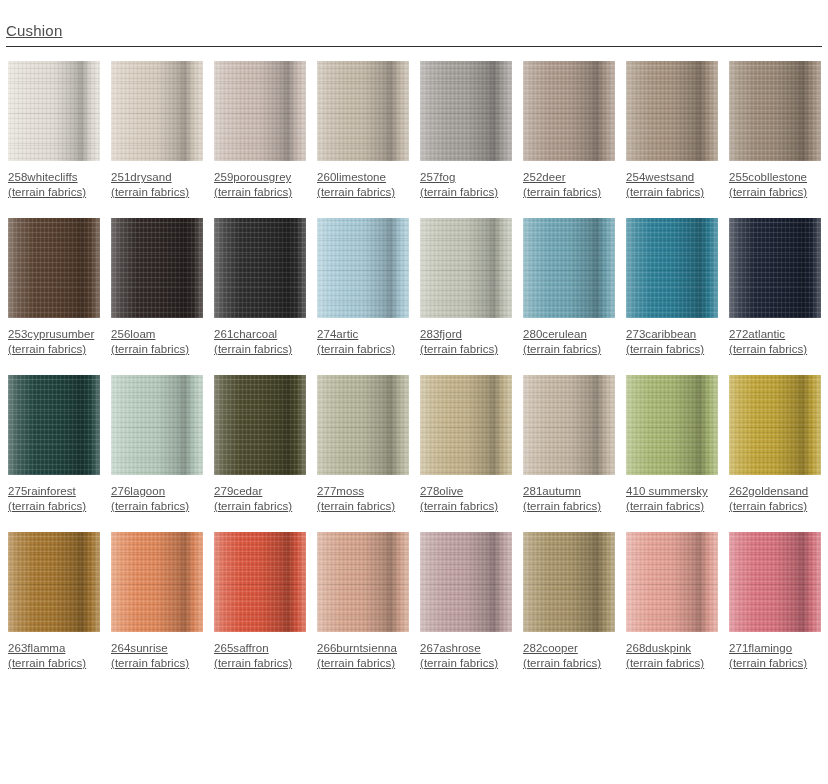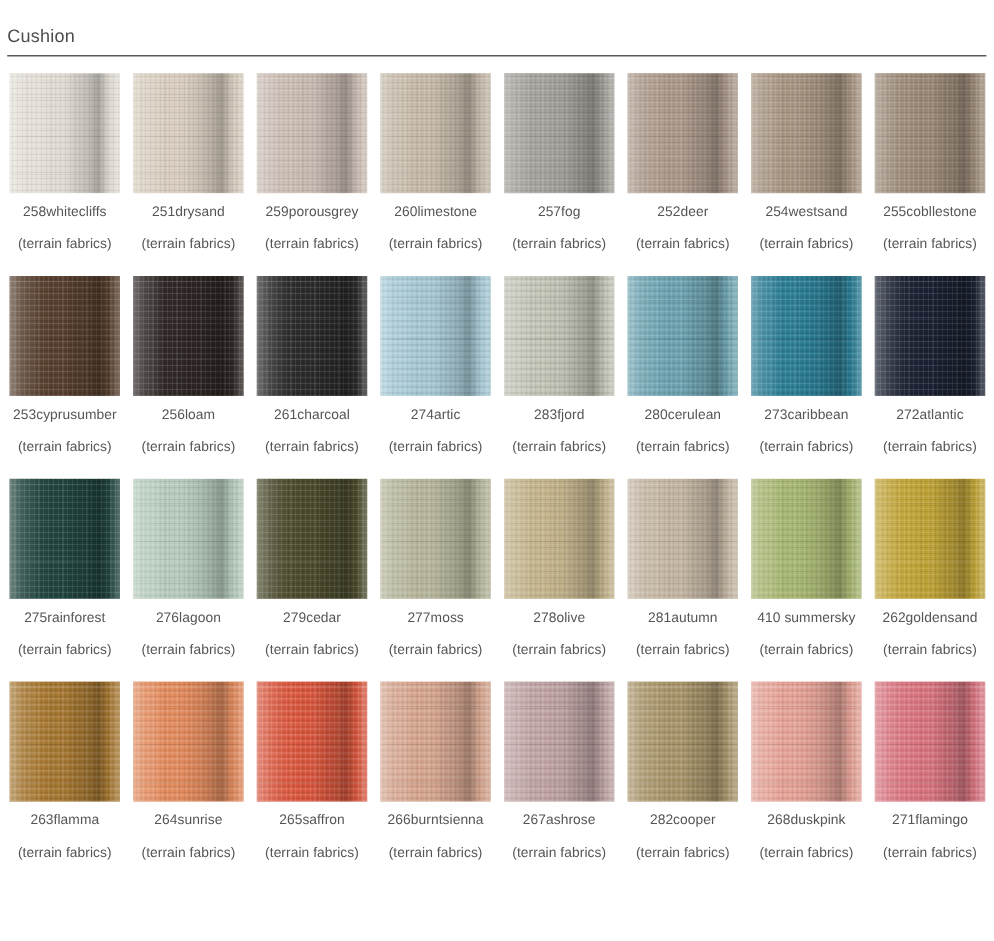--- a/index.html
+++ b/index.html
@@ -14,20 +14,21 @@
     font-family: "Liberation Sans", sans-serif;
     color: #4b4b4b;
     overflow: hidden;
   }
 
   .page {
     width: 828px;
     height: 760px;
     position: relative;
     box-sizing: border-box;
+    text-decoration: underline;
   }
 
   
   .header {
     padding: 0 6px;
     box-sizing: border-box;
   }
   .header-title {
     font-size: 15px;
     font-weight: 400;
@@ -120,28 +121,27 @@
         rgba(0,0,0,0.07) 16px,
         rgba(0,0,0,0.00) 16px,
         rgba(0,0,0,0.00) 31px,
         rgba(255,255,255,0.07) 31px,
         rgba(255,255,255,0.07) 32px);
     opacity: 0.8;
   }
 
   .caption {
     margin-top: 9px;
-    text-align: center;
     font-size: 11.5px;
     line-height: 15px;
     color: #555555;
     letter-spacing: 0.05px;
   }
   .caption .name { display: block; white-space: nowrap; }
-  .caption .sub  { display: block; white-space: nowrap; margin-top: 12px; }
+  .caption .sub  { display: block; white-space: nowrap; }
 </style>
 </head>
 <body>
 
 <div class="page">
 
   <div class="header">
     <div class="header-title">Cushion</div>
     <div class="header-rule"></div>
   </div>

